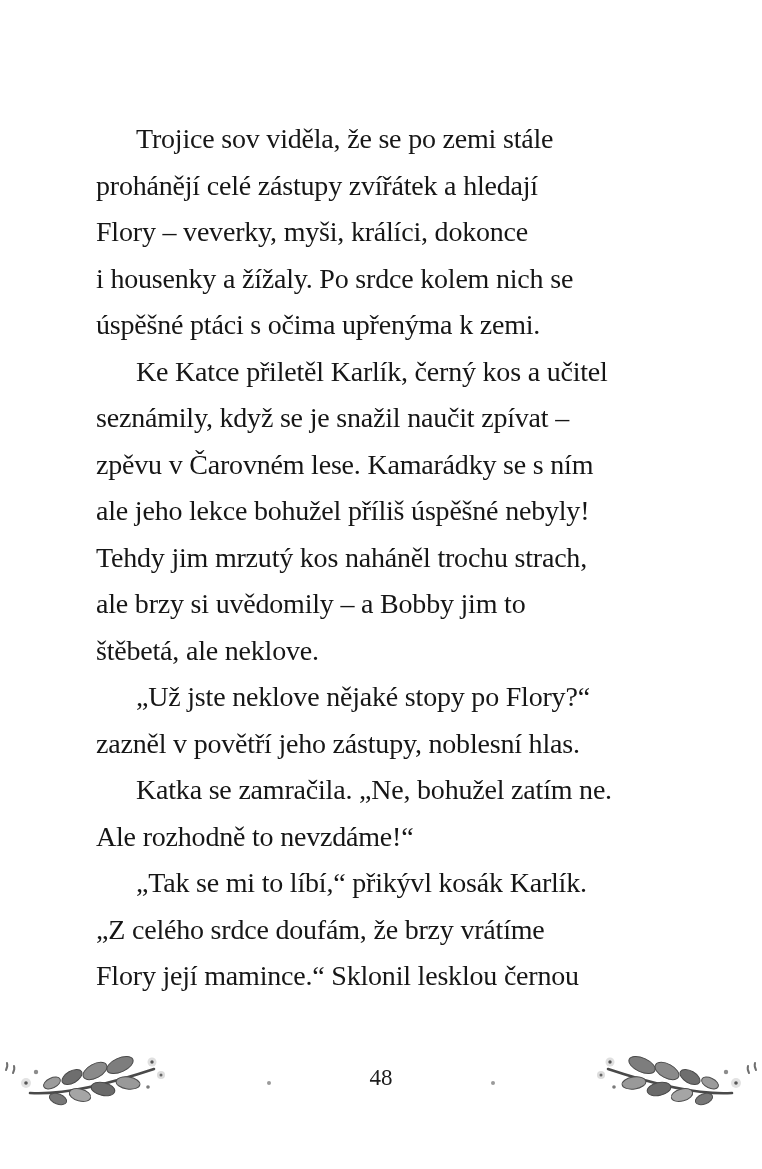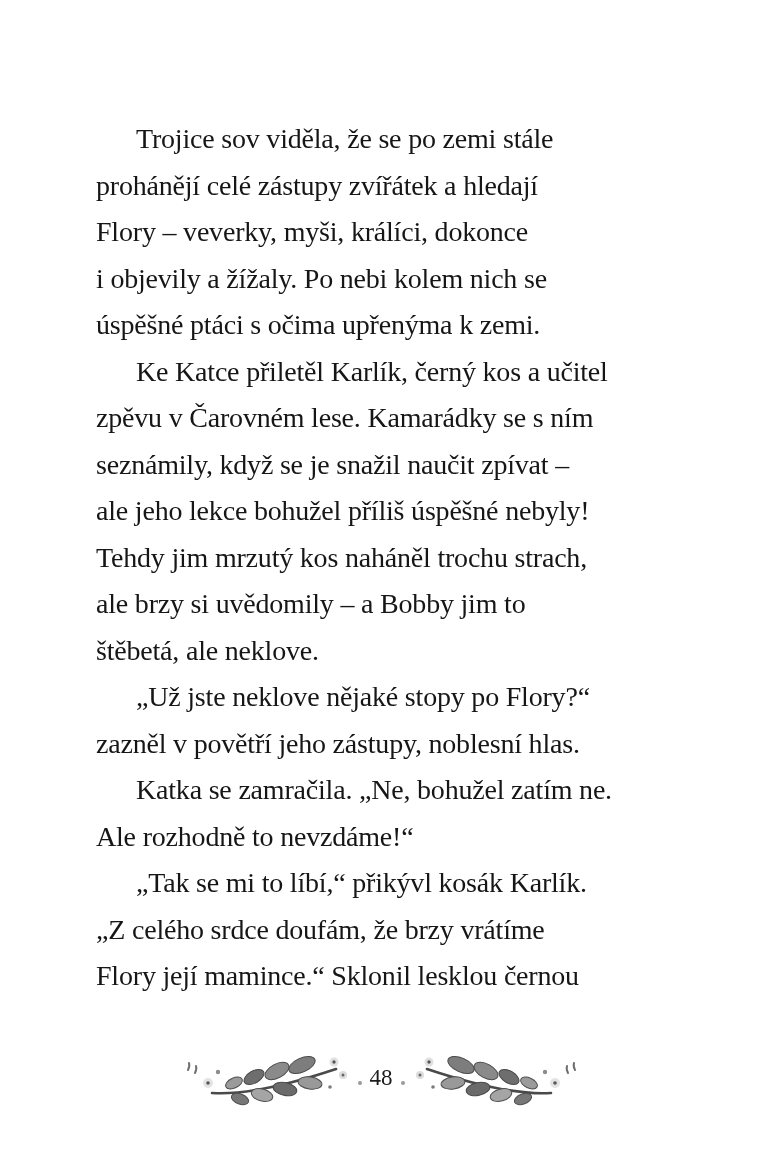--- a/index.html
+++ b/index.html
@@ -26,21 +26,21 @@
     white-space: nowrap;
   }
   .para-first { text-indent: 40px; }
   .footer {
     position: absolute;
     left: 0;
     top: 1046px;
     width: 762px;
     display: flex;
     align-items: center;
-    justify-content: center;
+    justify-content: space-between;
     gap: 6px;
   }
   .ornament { display: block; }
   .ornament.flip { transform: scaleX(-1); }
   .page-number {
     font-size: 23px;
     color: #1c1c1c;
     padding: 0 2px;
     line-height: 64px;
   }
@@ -54,27 +54,27 @@
 </head>
 <body>
 
 <div class="page">
 
   <div class="text-block">
       <div>
         <div class="line para-first">Trojice sov viděla, že se po zemi stále</div>
         <div class="line">prohánějí celé zástupy zvířátek a hledají</div>
         <div class="line">Flory – veverky, myši, králíci, dokonce</div>
-        <div class="line">i objevily a žížaly. Po nebi kolem nich se</div>
+        <div class="line">i housenky a žížaly. Po srdce kolem nich se</div>
         <div class="line">úspěšné ptáci s očima upřenýma k zemi.</div>
       </div>
       <div>
         <div class="line para-first">Ke Katce přiletěl Karlík, černý kos a učitel</div>
+        <div class="line">seznámily, když se je snažil naučit zpívat –</div>
         <div class="line">zpěvu v Čarovném lese. Kamarádky se s ním</div>
-        <div class="line">seznámily, když se je snažil naučit zpívat –</div>
         <div class="line">ale jeho lekce bohužel příliš úspěšné nebyly!</div>
         <div class="line">Tehdy jim mrzutý kos naháněl trochu strach,</div>
         <div class="line">ale brzy si uvědomily – a Bobby jim to</div>
         <div class="line">štěbetá, ale neklove.</div>
       </div>
       <div>
         <div class="line para-first">„Už jste neklove nějaké stopy po Flory?“</div>
         <div class="line">zazněl v povětří jeho zástupy, noblesní hlas.</div>
       </div>
       <div>

